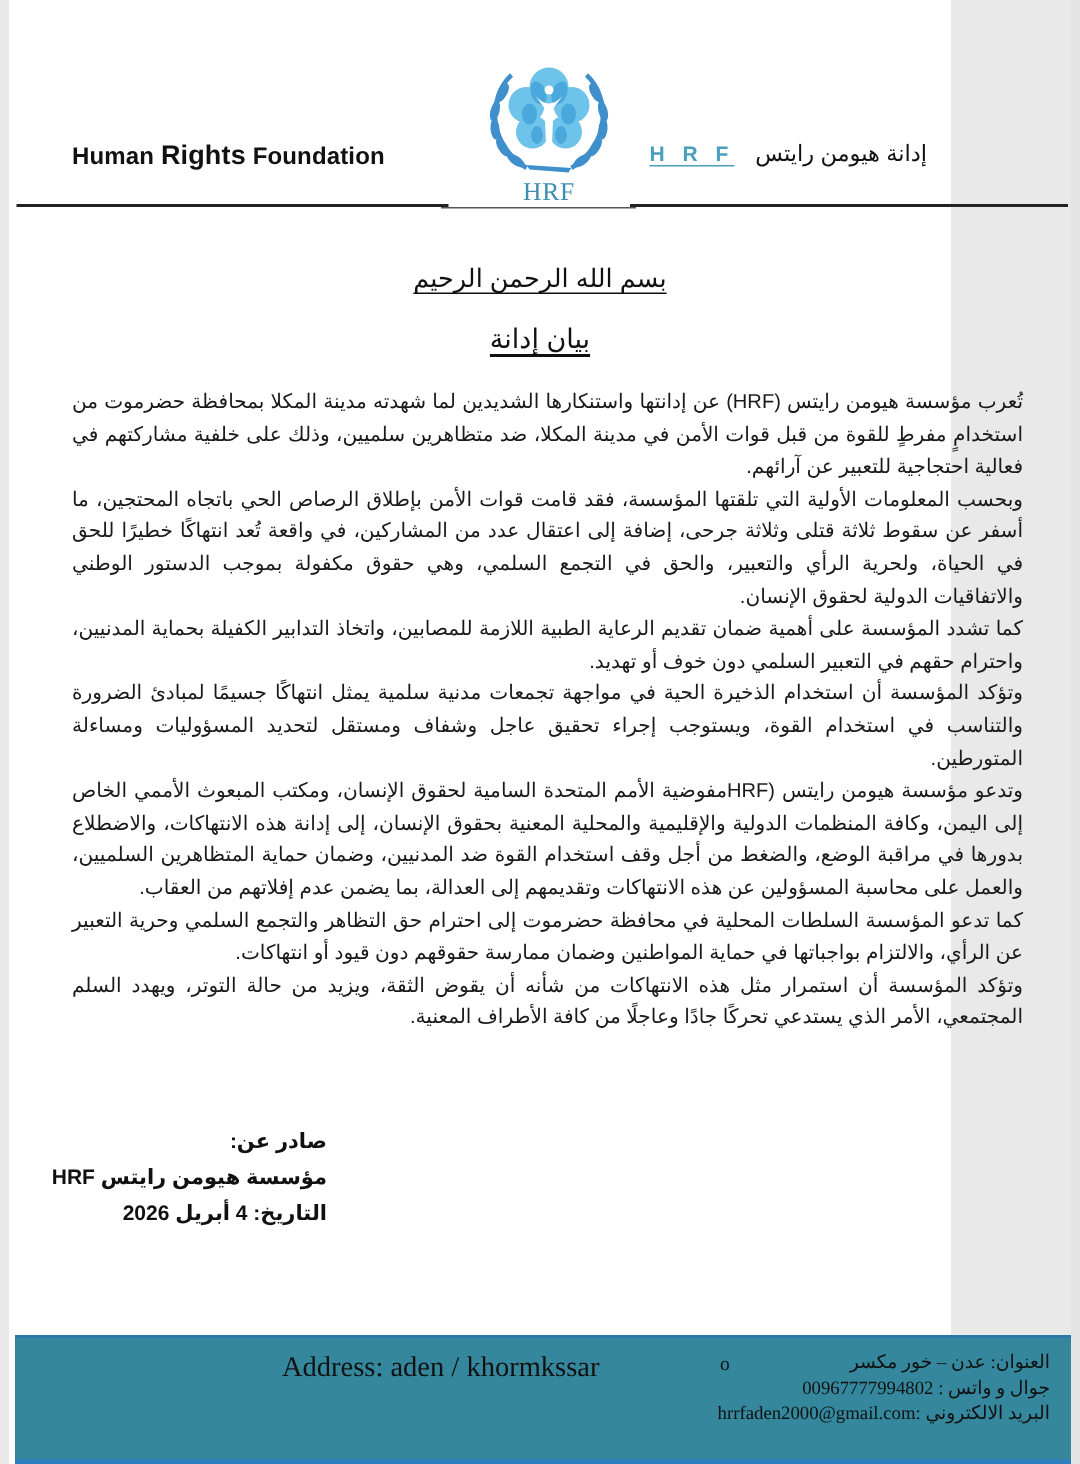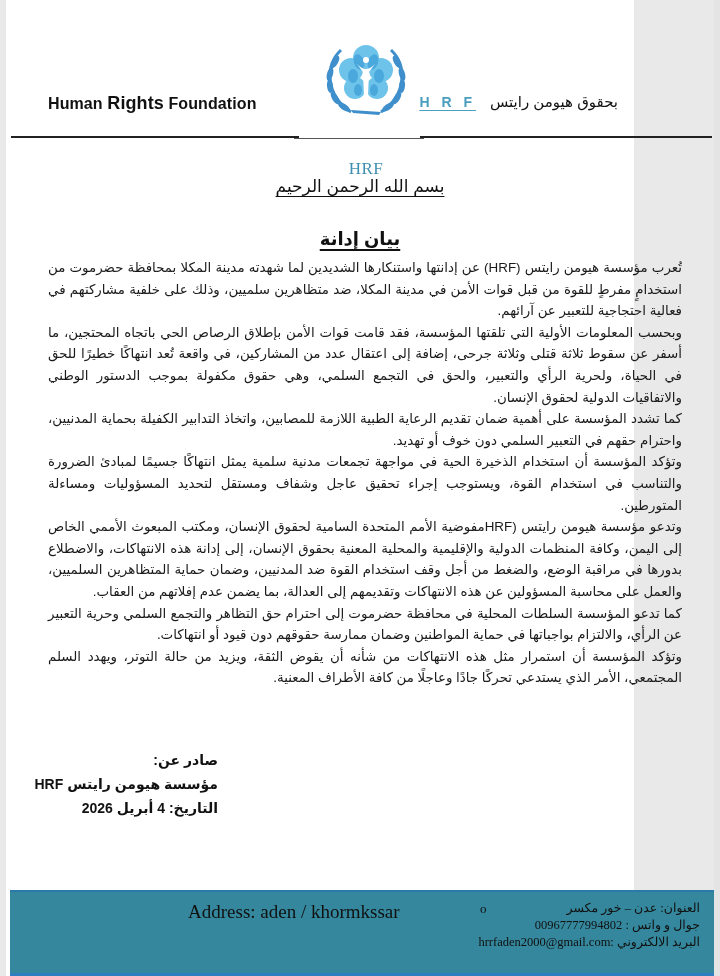--- a/index.html
+++ b/index.html
@@ -32,35 +32,35 @@
       color: #4a9fbf; font-weight: bold; letter-spacing: 4px;
       text-decoration: underline; text-decoration-color: #4a9fbf; text-underline-offset: 3px;
       direction: ltr; font-size: 14px;
     }
     .logo {
       position: absolute; left: 305px; top: 40px; width: 110px; height: 100px;
     }
     .logo-text {
       position: absolute; left: 0; width: 110px; top: 78px; text-align: center;
       font-family: "Liberation Serif", "DejaVu Serif", serif;
-      font-size: 17px; color: #3e8fb0; letter-spacing: 0.5px; margin-top: 41px;
+      font-size: 17px; color: #3e8fb0; letter-spacing: 0.5px;
     }
     .rule-left { position: absolute; left: 5px; top: 136px; width: 288px; height: 2px; background: #222; }
     .rule-mid { position: absolute; left: 288px; top: 138px; width: 130px; height: 1px; background: #555; }
     .rule-right { position: absolute; left: 414px; top: 136px; width: 292px; height: 2px; background: #222; }
 
     
     .basmala {
       position: absolute; left: 0; width: 708px; top: 176px; text-align: center;
       direction: rtl; font-size: 17px; color: #111;
     }
     .basmala span { text-decoration: underline; text-underline-offset: 4px; }
     .title {
-      position: absolute; left: 0; width: 708px; top: 228px; text-align: center;
-      direction: rtl; font-size: 18px; font-weight: bold; color: #111;
+      position: absolute; left: 0; width: 708px; top: 216px; text-align: center;
+      direction: rtl; font-size: 18px; font-weight: normal; color: #111;
     }
     .title span { text-decoration: underline; text-decoration-thickness: 2px; text-underline-offset: 4px; }
 
     
     .body {
       position: absolute; left: 42px; width: 634px; top: 257px;
       direction: rtl; text-align: justify; text-align-last: right;
       font-size: 13.4px; line-height: 21.6px; color: #1a1a1a;
     }
     .body p { margin: 0; }
@@ -131,21 +131,21 @@
         <ellipse cx="63" cy="50" rx="4" ry="6" fill="#4aa8dc"></ellipse>
 
         <circle cx="55" cy="20" r="3" fill="#ffffff"></circle>
         <path d="M46 24 Q 55 34 64 24 L 58 32 L 57 56 L 53 56 L 52 32 Z" fill="#ffffff"></path>
       </g>
     </svg>
     <div class="logo-text">HRF</div>
   </div>
 
   <div class="hdr-ar">
-    <span>بحقوق هيومن رايتس</span>
+    <span>إدانة هيومن رايتس</span>
     <span class="hrf-link">H R F</span>
   </div>
 
   <div class="rule-left"></div>
   <div class="rule-mid"></div>
   <div class="rule-right"></div>
 
   <div class="basmala">
     <span>بسم الله الرحمن الرحيم</span>
   </div>

